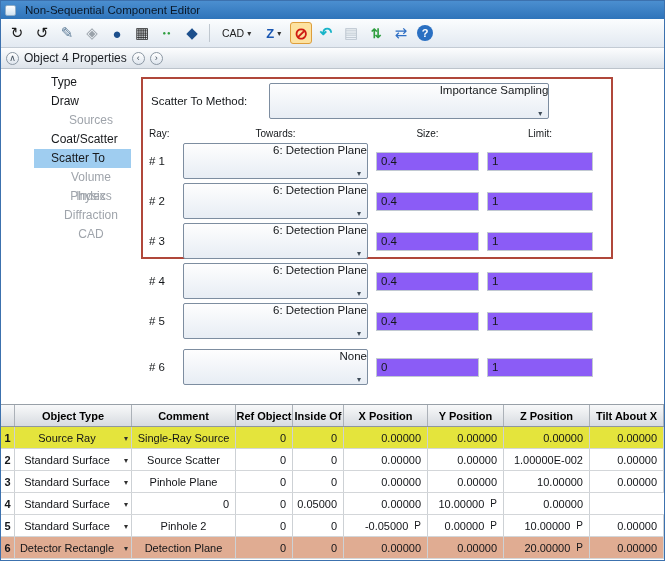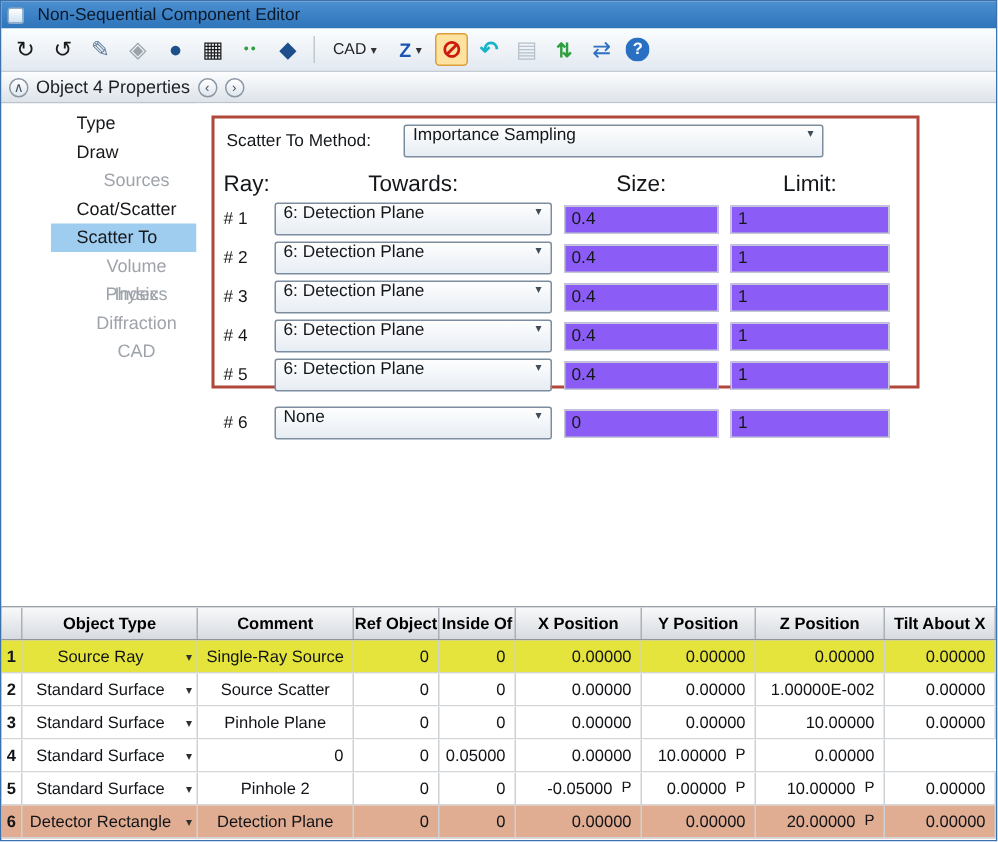--- a/index.html
+++ b/index.html
@@ -41,27 +41,27 @@
   .content{flex:1;display:flex;min-height:0;background:#fff;}
   .sidebar{flex:0 0 130px;padding-top:4px;padding-left:33px;}
   .side-item{height:19px;line-height:19px;padding-left:17px;font-size:12px;color:#17191c;cursor:default;}
   .side-item.disabled{color:#9fa4ab;text-align:center;}
   .side-item.selected{background:var(--nav-selected,#9fcdf0);}
   .main{flex:1;position:relative;background:#fff;}
   .red-box{position:absolute;left:10px;top:8px;width:472px;height:182px;border:2px solid var(--box-border,#b0473a);pointer-events:none;}
 
   .method-row{margin:14px 0 0 20px;display:flex;align-items:center;gap:22px;position:relative;z-index:1;}
   .method-label{font-size:11.5px;color:#14171a;}
-  .combo{height:22px;background:linear-gradient(#fefefe,#e7edf4);border:1px solid #7d8da0;border-radius:2px;display:flex;align-items:flex-start;font-size:11.5px;color:#14171a;}
+  .combo{height:36px;background:linear-gradient(#fefefe,#e7edf4);border:1px solid #7d8da0;border-radius:2px;display:flex;align-items:flex-end;font-size:11.5px;color:#14171a;flex-direction:column;}
   .combo-text{flex:1;padding-left:5px;white-space:nowrap;overflow:hidden;}
   .combo-arrow{width:16px;text-align:center;font-size:8px;color:#3f4c59;}
   .method-combo{width:280px;}
 
   .scatter-grid{display:grid;grid-template-columns:26px 185px 103px 106px;column-gap:8px;margin-left:18px;align-items:center;position:relative;z-index:1;}
-  .scatter-headers{margin-top:9px;font-size:15px;color:#14171a;}
+  .scatter-headers{margin-top:9px;font-size:10px;color:#14171a;}
   .h-ray{text-align:left;}
   .h-towards,.h-size,.h-limit{text-align:center;}
   .scatter-row{margin-top:4px;}
   .ray-label{font-size:11.5px;color:#14171a;}
   .cell-input{height:19px;border:1px solid #c2c9d2;font-size:11.5px;padding:2px 4px;font-family:inherit;width:100%;background:#8b5cf6;color:#14171a;}
   #scatter-rows-out{margin-top:10px;}
 
   
   .nsc-table{flex:0 0 156px;border-top:1px solid #98a0a8;overflow:hidden;}
   .t-header,.t-row{display:grid;grid-template-columns:14px 117px 104px 57px 51px 84px 76px 86px 1fr;height:22px;}

